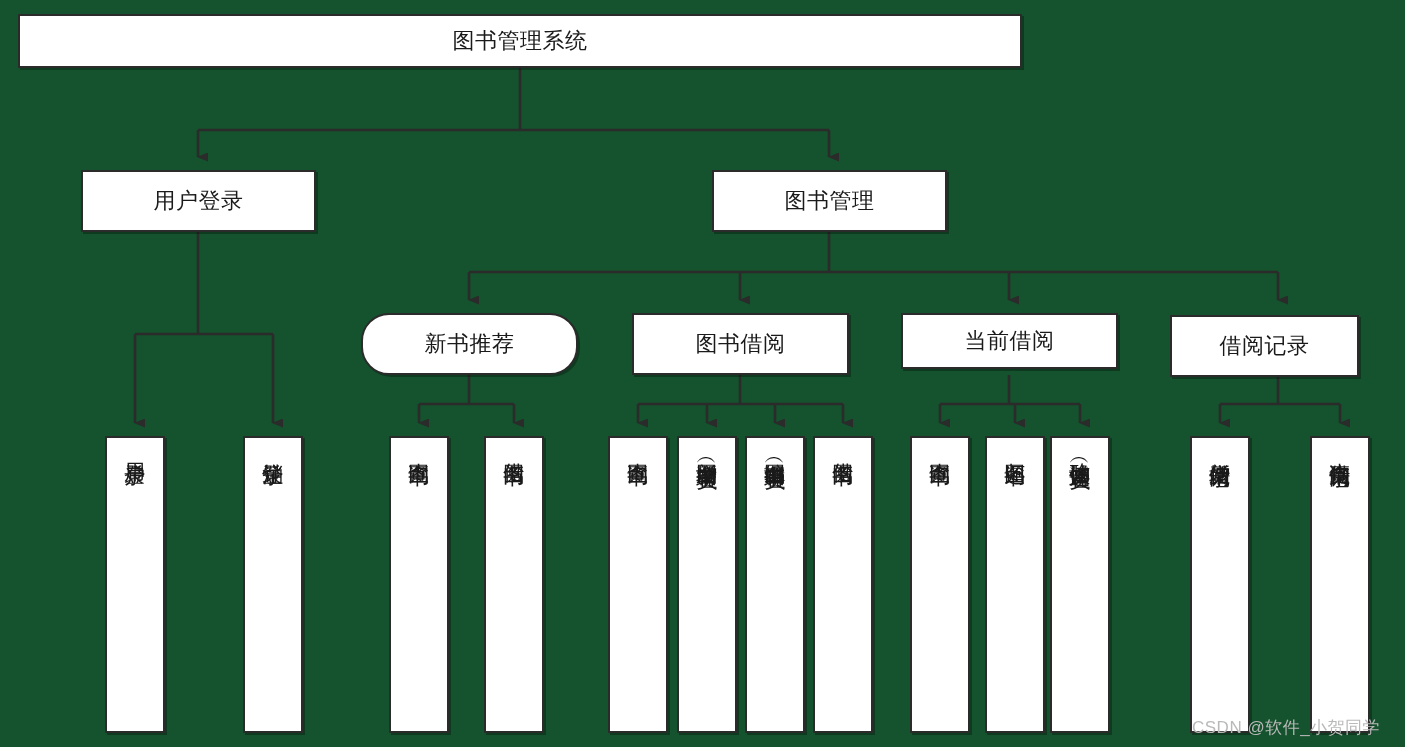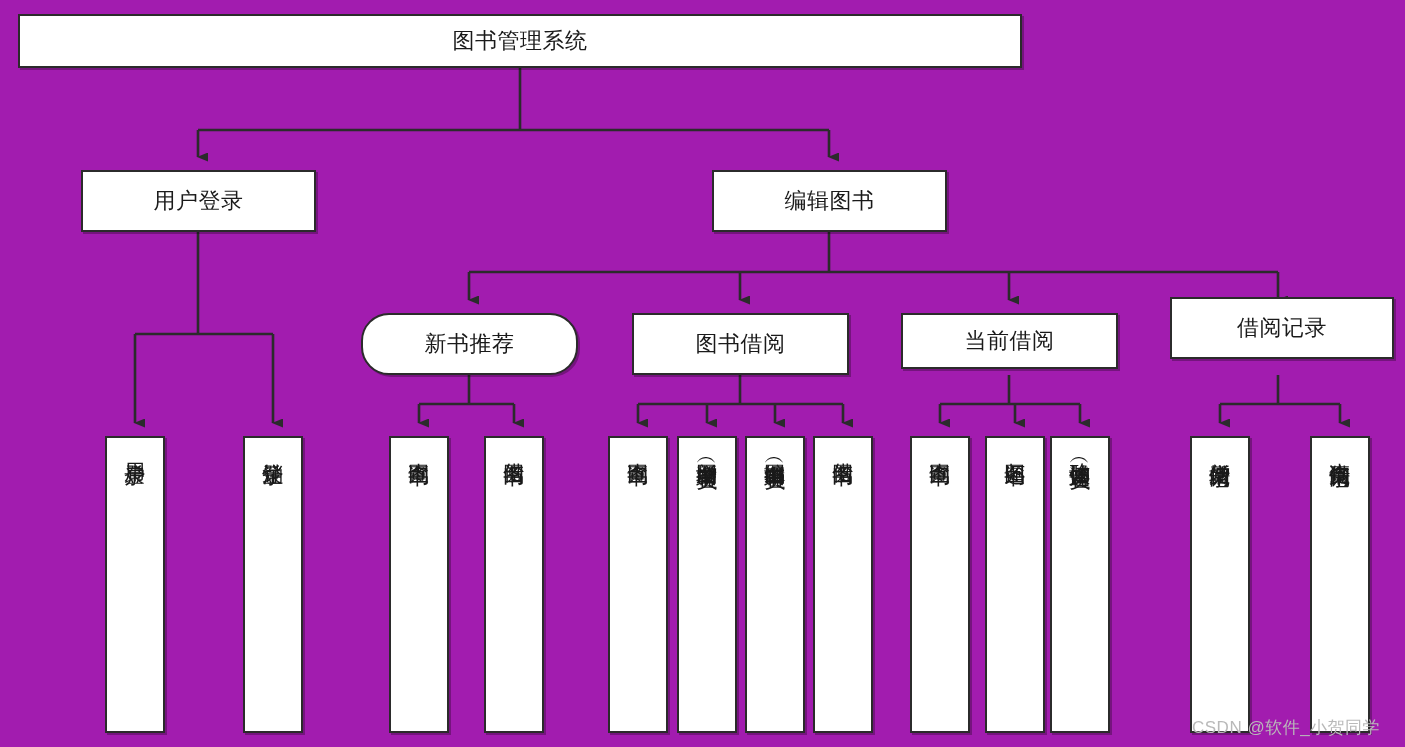--- a/index.html
+++ b/index.html
@@ -7,21 +7,21 @@
     padding: 0;
     background: #ffffff;
   }
   body {
     font-family: "Liberation Sans", "DejaVu Sans", sans-serif;
   }
   #canvas {
     position: relative;
     width: 1405px;
     height: 747px;
-    background: #a21caf;
+    background: #14532d;
     overflow: hidden;
   }
   #wires {
     position: absolute;
     left: 0;
     top: 0;
     width: 1405px;
     height: 747px;
   }
   .node {
@@ -109,32 +109,32 @@
   </svg>
 
   <div id="nodes-layer">
       <div class="node horizontal" style="left: 18px; top: 14px; width: 1004px; height: 54px;">
         <span>图书管理系统</span>
       </div>
       <div class="node horizontal" style="left: 81px; top: 170px; width: 235px; height: 62px;">
         <span>用户登录</span>
       </div>
       <div class="node horizontal" style="left: 712px; top: 170px; width: 235px; height: 62px;">
-        <span>编辑图书</span>
+        <span>图书管理</span>
       </div>
       <div class="node horizontal" style="left: 361px; top: 313px; width: 217px; height: 62px; border-radius: 28px;">
         <span>新书推荐</span>
       </div>
       <div class="node horizontal" style="left: 632px; top: 313px; width: 217px; height: 62px; font-family: Liberation Mono, monospace;">
         <span>图书借阅</span>
       </div>
       <div class="node horizontal" style="left: 901px; top: 313px; width: 217px; height: 56px;">
         <span>当前借阅</span>
       </div>
-      <div class="node horizontal" style="left: 1170px; top: 297px; width: 224px; height: 62px;">
+      <div class="node horizontal" style="left: 1170px; top: 315px; width: 189px; height: 62px;">
         <span>借阅记录</span>
       </div>
       <div class="node vertical" style="left: 105px; top: 436px; width: 60px; height: 297px;">
         <span class="vlabel">用户登录</span>
       </div>
       <div class="node vertical" style="left: 243px; top: 436px; width: 60px; height: 297px;">
         <span class="vlabel">注销登录</span>
       </div>
       <div class="node vertical" style="left: 389px; top: 436px; width: 60px; height: 297px;">
         <span class="vlabel">查询图书</span>

